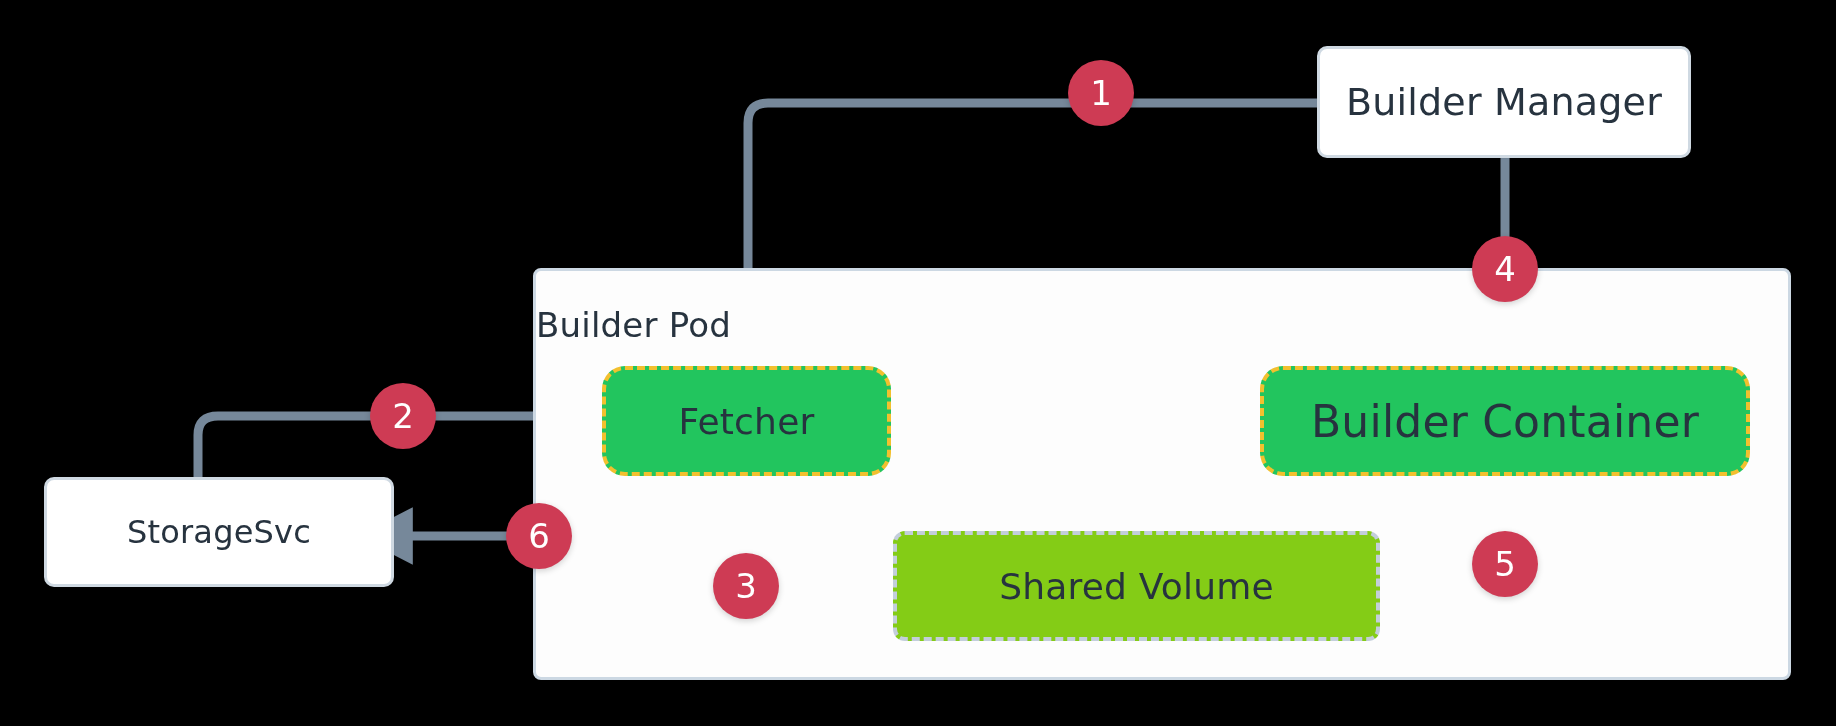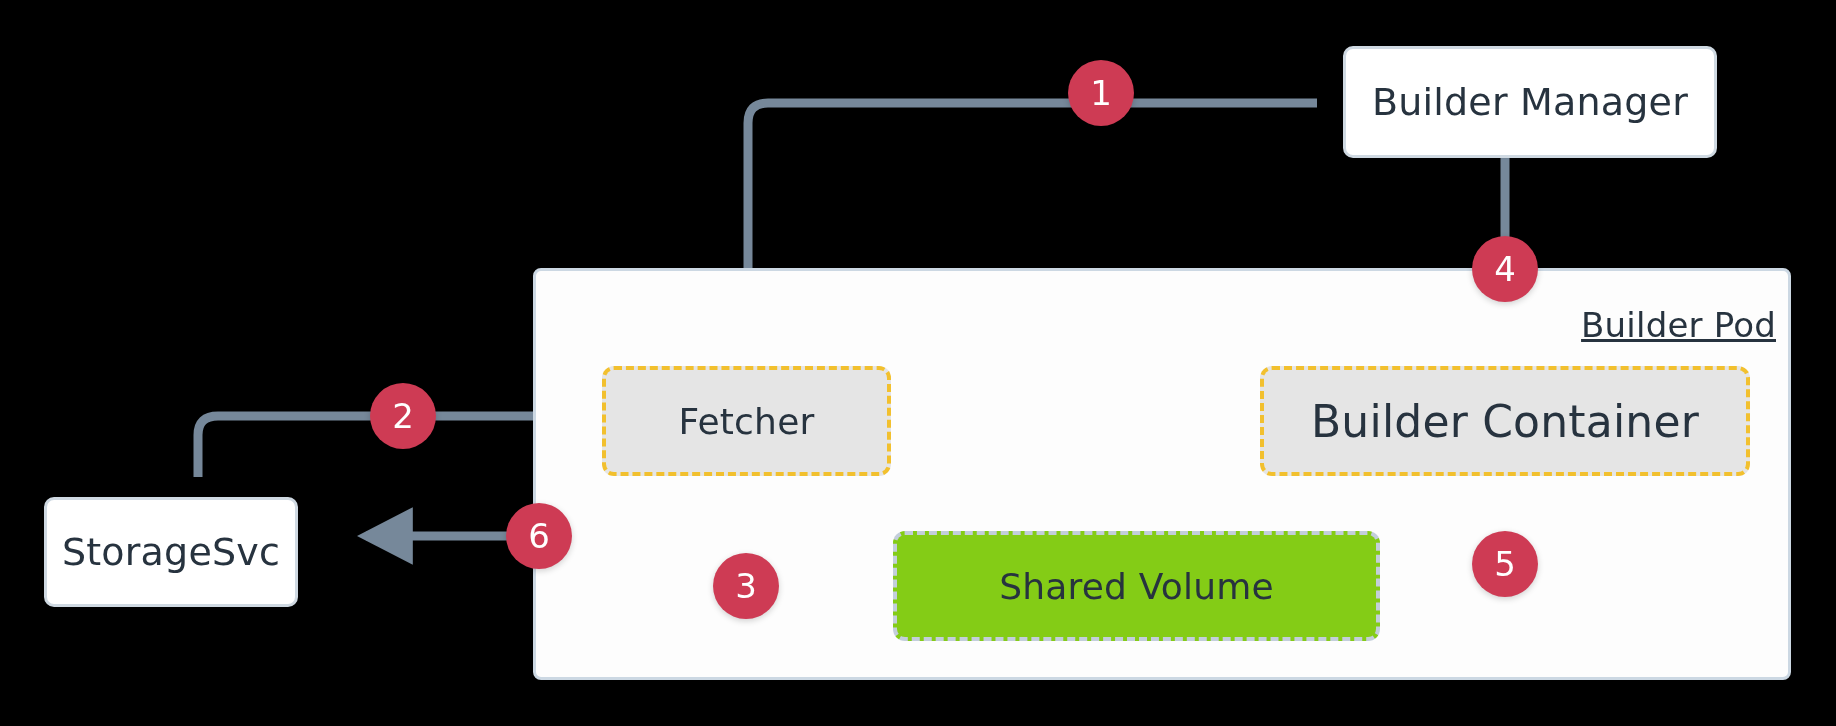--- a/index.html
+++ b/index.html
@@ -42,30 +42,29 @@
   
   .node.pod {
     background: #fdfdfd;
     border: 3px solid #ccd8e3;
     border-radius: 8px;
     display: block;
   }
   .pod-label {
     position: absolute;
     left: 0;
-    right: 12px;
-    text-align: right;
+    right: 0;
+    text-align: left;
     color: #27333f;
-    text-decoration: underline;
   }
   
   .node.dashed-amber {
-    background: #e5e5e5;
+    background: #22c55e;
     border: 4px dashed #f2c02e;
-    border-radius: 12px;
+    border-radius: 23px;
   }
   
   .node.dashed-gray {
     background: #84cc16;
     border: 4px dashed #c3cedb;
     border-radius: 12px;
   }
   .badge {
     position: absolute;
     border-radius: 50%;
@@ -103,25 +102,25 @@
     <path d="M1505,564 L1505,490" fill="none" stroke="#76889a" stroke-width="9" stroke-linecap="butt" marker-end="url(#arrowhead)"></path>
     <path d="M1505,564 L1404,564" fill="none" stroke="#76889a" stroke-width="9" stroke-linecap="butt" marker-end="url(#arrowhead)"></path>
 
     <path d="M650,476 L650,517 Q650,536 630,536 L366,536" fill="none" stroke="#76889a" stroke-width="9" stroke-linecap="butt" marker-end="url(#arrowhead)"></path>
   </svg>
 
   <div class="node pod" style="left:533px; top:268px; width:1258px; height:412px;">
     <div class="pod-label" style="top:34px; font-size:34px;">Builder Pod</div>
   </div>
 
-  <div class="node solid" style="left:1317px; top:46px; width:374px; height:112px; font-size:38px;margin-left:26px;">
+  <div class="node solid" style="left:1317px; top:46px; width:374px; height:112px; font-size:38px;">
     <span>Builder Manager</span>
   </div>
 
-  <div class="node solid" style="left:44px; top:497px; width:254px; height:110px; font-size:38px;">
+  <div class="node solid" style="left:44px; top:477px; width:350px; height:110px; font-size:32px;">
     <span>StorageSvc</span>
   </div>
 
   <div class="node dashed-amber" style="left:602px; top:366px; width:289px; height:110px; font-size:36px;">
     <span>Fetcher</span>
   </div>
 
   <div class="node dashed-amber" style="left:1260px; top:366px; width:490px; height:110px; font-size:44px;">
     <span>Builder Container</span>
   </div>

